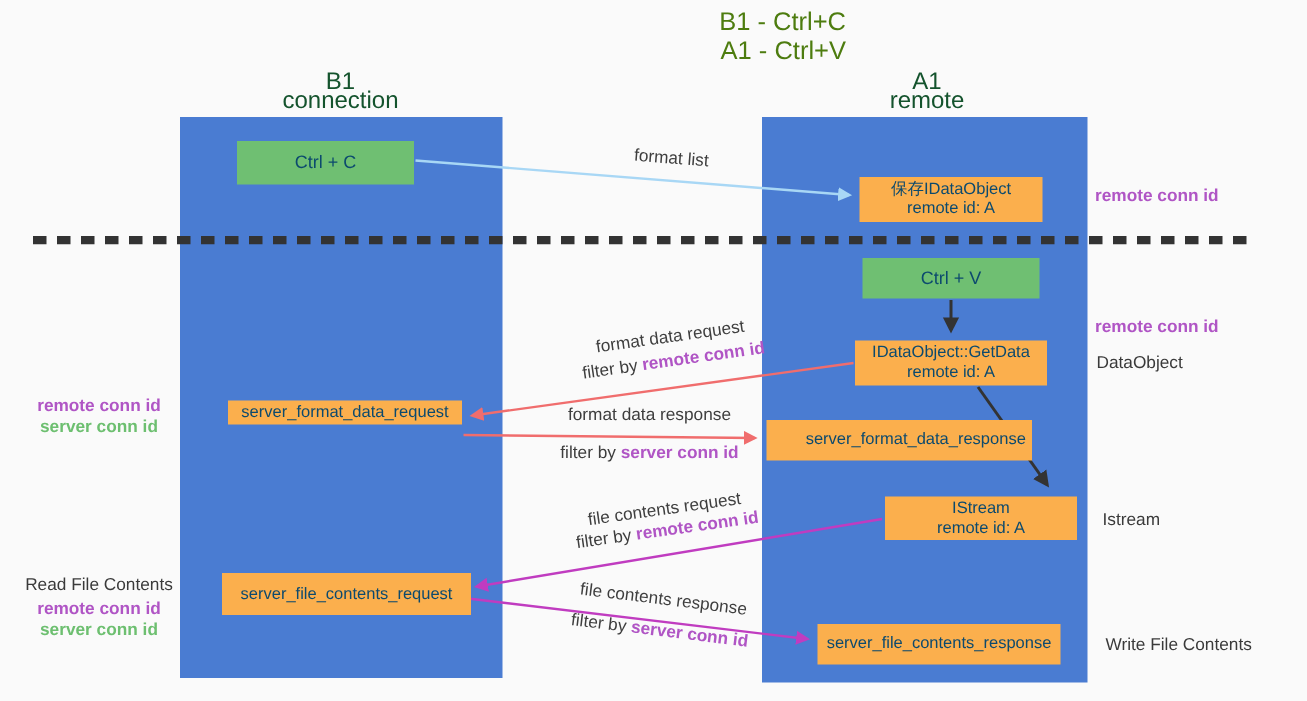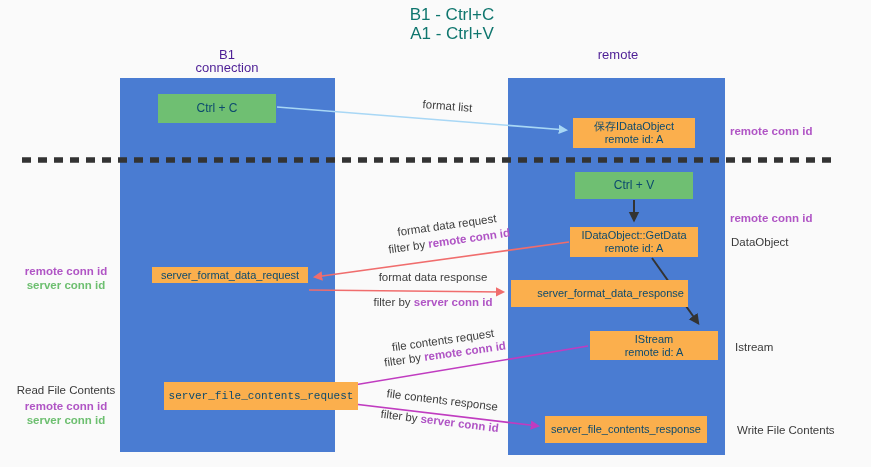--- a/index.html
+++ b/index.html
@@ -2,41 +2,41 @@
 <html style="--lane-blue: #4a7cd2; --node-green: #6fbf72; --node-orange: #fbaf4d; --conn-purple: #b055c5; --conn-green: #6dbf70; --arrow-salmon: #f06d6d; --arrow-magenta: #c03cc0; --arrow-lightblue: #a8d7f5; --arrow-black: #333333;"><head>
 <meta charset="utf-8">
 <style>
   html,body { margin:0; padding:0; background:#fafafa; font-family:"Liberation Sans", sans-serif; }
   .canvas { position:relative; width:871px; height:467px; background:#fafafa; overflow:hidden; }
 
   .lane { position:absolute; background:var(--lane-blue); }
   .lane-left  { left:120px; top:78px; width:215px; height:374px; }
   .lane-right { left:508px; top:78px; width:217px; height:377px; }
 
-  .title { position:absolute; left:352px; top:5px; width:200px; text-align:center;
-           font-size:17px; color:#0f766e; line-height:19px; }
+  .title { position:absolute; left:364px; top:5px; width:200px; text-align:right;
+           font-size:17px; color:#4d7c0f; line-height:19px; }
 
-  .col-header { position:absolute; width:134px; text-align:center; font-size:13px;
-                color:#4c1d95; line-height:13px; }
+  .col-header { position:absolute; width:134px; text-align:center; font-size:16px;
+                color:#14532d; line-height:13px; }
   .hdr-left  { left:160px; top:48px; }
   .hdr-right { left:551px; top:48px; }
 
   .node { position:absolute; display:flex; flex-direction:column; align-items:center;
           justify-content:center; color:#0c4a6e; text-align:center; font-size:11px;
           line-height:13px; }
   .green  { background:var(--node-green); }
   .orange { background:var(--node-orange); }
   .n-ctrl-c   { left:158px; top:94px;  width:118px; height:29px; font-size:12px; }
   .n-save     { left:573px; top:118px; width:122px; height:30px; }
   .n-ctrl-v   { left:575px; top:172px; width:118px; height:27px; font-size:12px; }
   .n-getdata  { left:570px; top:227px; width:128px; height:30px; }
   .n-fmt-req  { left:152px; top:267px; width:156px; height:16px; }
   .n-fmt-res  { left:511px; top:280px; width:155px; height:27px;padding-left:22px; }
   .n-istream  { left:590px; top:331px; width:128px; height:29px; }
-  .n-file-req { left:164px; top:382px; width:194px; height:28px;font-family:Liberation Mono, monospace; }
+  .n-file-req { left:148px; top:382px; width:166px; height:28px; }
   .n-file-res { left:545px; top:416px; width:162px; height:27px; }
 
   .alabel { position:absolute; font-size:11.5px; color:#3e3e3e; text-align:center; }
   .al-format-list { left:390px; top:100px; width:115px; transform:rotate(4.5deg); }
   .al-fmt-req  { left:378px; top:219px; width:140px; transform:rotate(-8deg); }
   .al-fmt-res  { left:366px; top:271px; width:134px; }
   .al-file-req { left:374px; top:334px; width:140px; transform:rotate(-8deg); }
   .al-file-res { left:370px; top:394px; width:142px; transform:rotate(7deg); }
   .al-fmt-req  .l2 { margin-top:4px; }
   .al-fmt-res  .l2 { margin-top:13px; }
@@ -78,20 +78,21 @@
   <div class="title">
     <div>B1 - Ctrl+C</div>
     <div>A1 - Ctrl+V</div>
   </div>
 
   <div class="col-header hdr-left">
     <div>B1</div>
     <div>connection</div>
   </div>
   <div class="col-header hdr-right">
+    <div>A1</div>
     <div>remote</div>
   </div>
 
   <svg class="overlay" width="871" height="467" viewBox="0 0 871 467">
     <defs>
       <marker id="mh-lblue" viewBox="0 0 10 10" refX="7" refY="5" markerWidth="6.5" markerHeight="6.5" orient="auto">
           <path d="M0,0.5 L9,5 L0,9.5 z"></path>
         </marker>
       <marker id="mh-salmon" viewBox="0 0 10 10" refX="7" refY="5" markerWidth="6.5" markerHeight="6.5" orient="auto">
           <path d="M0,0.5 L9,5 L0,9.5 z"></path>

